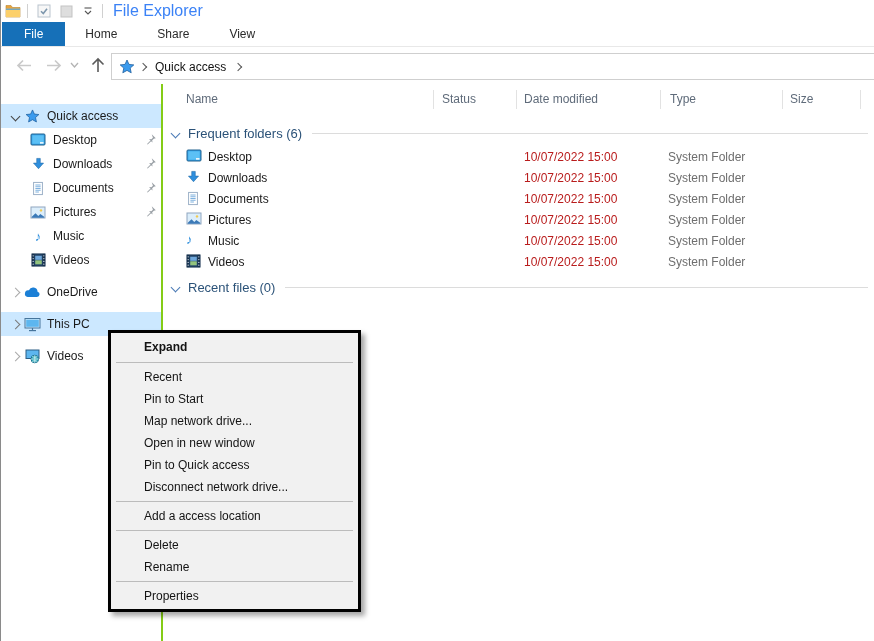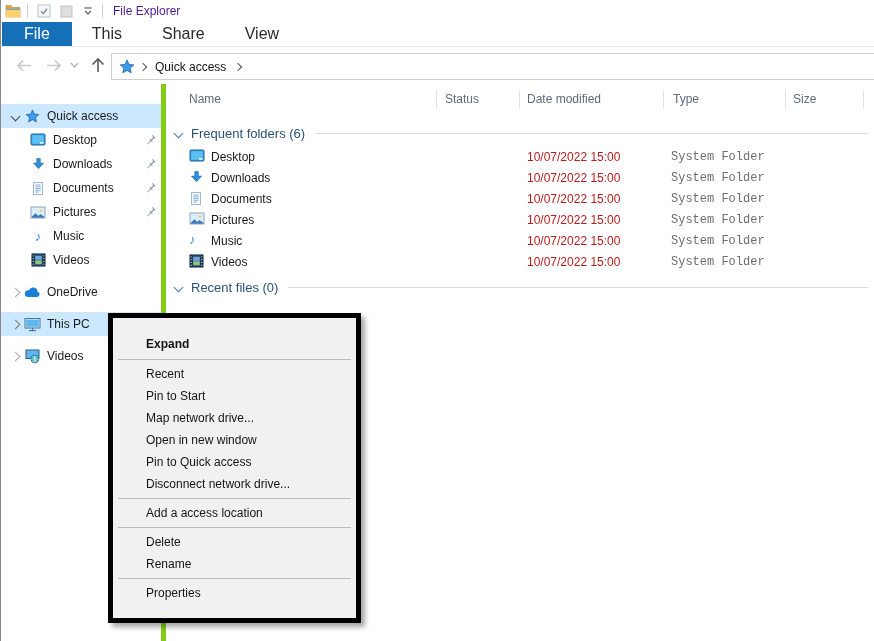--- a/index.html
+++ b/index.html
@@ -3,25 +3,25 @@
 <meta charset="utf-8">
 <style>
   html,body{margin:0;padding:0;width:874px;height:641px;overflow:hidden;
     font-family:"Liberation Sans",sans-serif;background:#fff;color:#1a1a1a;}
   .window{position:relative;width:874px;height:641px;background:#fff;border-left:1px solid #8a8a8a;box-sizing:border-box;}
 
   
   .titlebar{position:absolute;left:0;top:0;width:100%;height:22px;display:flex;align-items:center;background:#fff;}
   .tb-icon{display:inline-flex;align-items:center;justify-content:center;width:20px;height:20px;margin-left:2px;}
   .tb-sep{width:1px;height:14px;background:#d0d0d0;margin:0 4px;}
-  .tb-title{font-size:12px;color:#4c1d95;margin-left:6px;}
+  .tb-title{font-size:16px;color:#3b82f6;margin-left:6px;}
 
   
   .tabbar{position:absolute;left:0;top:22px;width:100%;height:24px;display:flex;align-items:stretch;border-bottom:1px solid #e8e8e8;background:#fff;}
-  .tab{font-size:16px;display:flex;align-items:center;justify-content:center;padding:0 20px;color:#2b2b2b;cursor:default;}
+  .tab{font-size:12px;display:flex;align-items:center;justify-content:center;padding:0 20px;color:#2b2b2b;cursor:default;}
   .tab.active{background:#1670b8;color:#fff;padding:0 22px;margin-left:1px;}
 
   
   .navbar{position:absolute;left:0;top:47px;width:100%;height:37px;background:#fff;}
   .nav-btn{position:absolute;top:8px;width:22px;height:20px;display:flex;align-items:center;justify-content:center;}
   .addrbar{position:absolute;left:110px;top:6px;right:0;height:25px;border:1px solid #cfcfcf;border-right:none;display:flex;align-items:center;background:#fff;}
   .crumb-icon{display:inline-flex;width:16px;height:16px;margin-left:7px;}
   .crumb-text{font-size:12px;color:#111;margin:0 4px;}
   .crumb-chev{width:5px;height:5px;border-right:1.2px solid #555;border-bottom:1.2px solid #555;transform:rotate(-45deg);margin:0 5px;display:inline-block;}
 
@@ -34,36 +34,36 @@
   
   .sidebar{position:absolute;left:0;top:84px;width:160px;bottom:0;background:#fff;}
   .side-item{position:absolute;left:0;width:160px;height:24px;display:flex;align-items:center;font-size:12px;cursor:default;box-sizing:border-box;}
   .side-item.sel{background:#cce8ff;}
   .side-chev{width:16px;display:flex;justify-content:center;margin-left:6px;flex:none;}
   .s-icon{width:18px;height:16px;display:flex;align-items:center;justify-content:center;margin-right:6px;flex:none;}
   .s-label{white-space:nowrap;}
   .s-pin{position:absolute;right:4px;top:5px;width:13px;height:13px;}
 
   
-  .content{position:absolute;left:160px;top:84px;right:0;bottom:0;border-left:5px solid #84cc16;background:#fff;}
+  .content{position:absolute;left:160px;top:84px;right:0;bottom:0;border-left:2px solid #84cc16;background:#fff;}
   .colheaders{position:absolute;left:0;top:0;right:0;height:30px;font-size:12px;color:#5f6b7a;}
   .colheaders .col{position:absolute;top:8px;}
   .col-sep{position:absolute;top:6px;width:1px;height:19px;background:#e2e2e2;}
   .group-hd{position:absolute;left:0;right:6px;height:18px;display:flex;align-items:center;font-size:13px;color:#2b5278;}
   .group-hd .chev{margin-left:9px;margin-right:9px;}
   .group-hd .g-line{flex:1;height:1px;background:#dcdcdc;margin-left:10px;}
   .row{position:absolute;left:0;right:0;height:21px;font-size:12px;}
   .r-icon{position:absolute;left:23px;top:2px;width:16px;height:16px;}
   .r-name{position:absolute;left:45px;top:3px;color:#191919;}
   .r-date{position:absolute;left:361px;top:3px;color:#b91c1c;}
-  .r-type{position:absolute;left:505px;top:3px;color:#6e6e6e;font-family:Liberation Mono, monospace;}
-
-  
-  .ctx{position:absolute;left:107px;top:313px;width:253px;background:#f1f1f1;border:5px solid #000000;
-    box-shadow:4px 4px 5px rgba(0,0,0,0.35);padding:14px 0;z-index:10;box-sizing:border-box;}
+  .r-type{position:absolute;left:505px;top:3px;color:#6e6e6e;}
+
+  
+  .ctx{position:absolute;left:107px;top:330px;width:253px;background:#f1f1f1;border:3px solid #000000;
+    box-shadow:4px 4px 5px rgba(0,0,0,0.35);padding:2px 0;z-index:10;box-sizing:border-box;}
   .ctx-item{height:22px;line-height:22px;padding-left:33px;font-size:12px;color:#141414;cursor:default;}
   .ctx-item.bold{font-weight:bold;height:24px;line-height:24px;}
   .ctx-sep{height:1px;background:#bcbcbc;margin:3px 5px;}
 
   .music-glyph{font-size:13px;color:#2f8fdd;font-weight:bold;line-height:1;}
 </style>
 </head>
 <body>
 
 <div class="window">
@@ -93,21 +93,21 @@
           <path d="M1.5 2h7" stroke="#555" stroke-width="1.1" fill="none"></path>
           <path d="M2 5l3 3 3-3" stroke="#555" stroke-width="1.1" fill="none"></path>
         </svg>
     </span>
     <span class="tb-sep"></span>
     <span class="tb-title">File Explorer</span>
   </div>
 
   <div class="tabbar">
     <div class="tab active">File</div>
-    <div class="tab">This</div>
+    <div class="tab">Home</div>
     <div class="tab">Share</div>
     <div class="tab">View</div>
   </div>
 
   <div class="navbar">
     <span class="nav-btn" style="left:12px">
       <svg width="18" height="13" viewBox="0 0 18 13">
           <path d="M16 6.5H3M8 1.5L3 6.5l5 5" stroke="#c9c9c9" stroke-width="1.7" fill="none"></path>
         </svg>
     </span>

